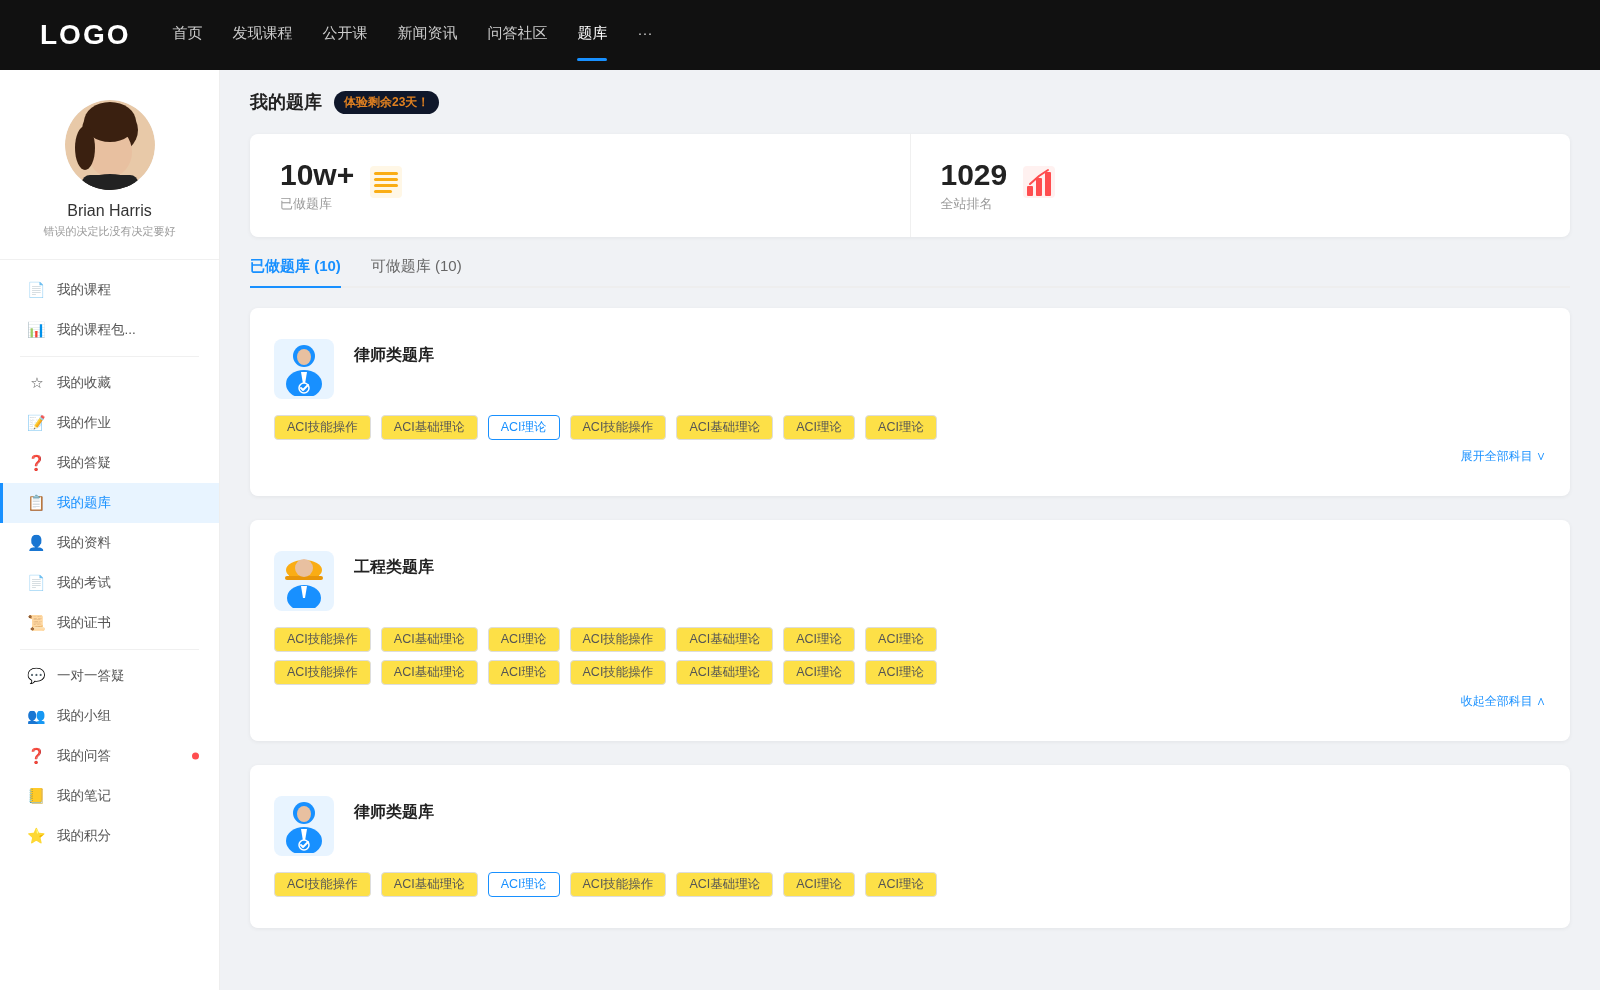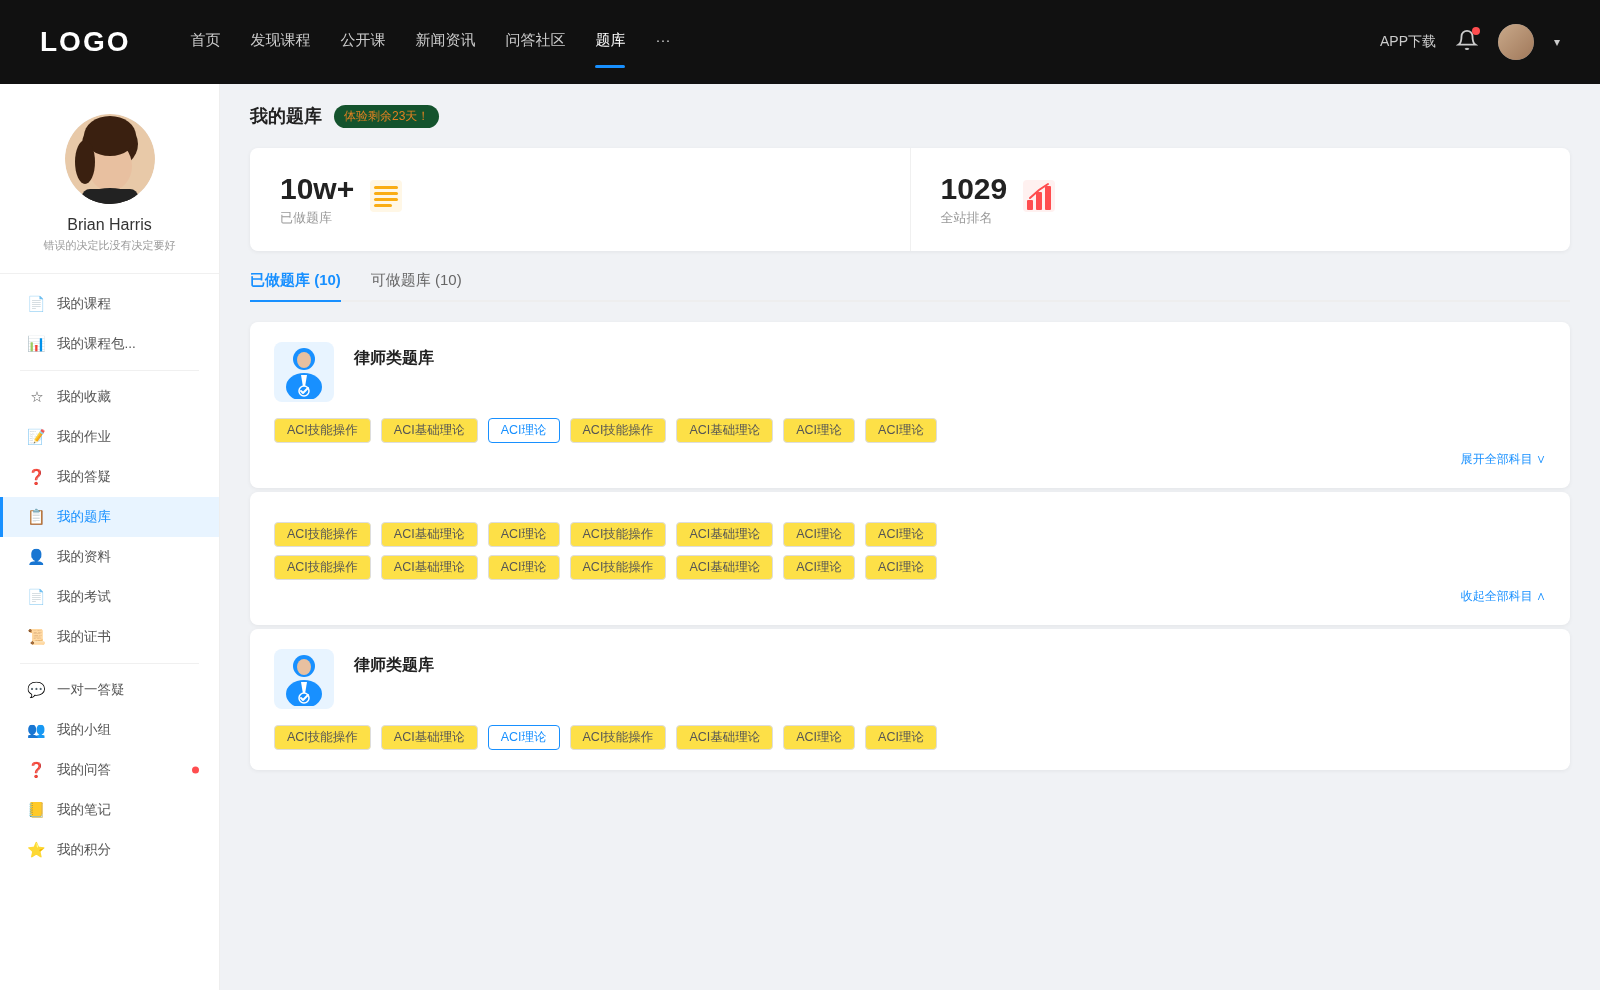--- a/index.html
+++ b/index.html
@@ -1,25 +1,25 @@
 <!DOCTYPE html>
 <html><head>
   <meta charset="utf-8">
   <style>
     * { box-sizing: border-box; margin: 0; padding: 0; }
     body { font-family: -apple-system, BlinkMacSystemFont, "PingFang SC", "Microsoft YaHei", sans-serif; background: #f0f2f5; min-height: 990px; }
 
     
     .navbar {
       background: #111;
-      height: 84px;
+      height: 70px;
       display: flex;
       align-items: center;
       padding: 0 40px;
-      gap: 40px;
+      gap: 22px;
     }
     .nav-logo {
       color: #fff;
       font-size: 28px;
       font-weight: bold;
       letter-spacing: 2px;
       margin-right: 20px;
     }
     .nav-links {
       display: flex;
@@ -198,26 +198,26 @@
       align-items: center;
       gap: 12px;
       margin-bottom: 20px;
     }
     .page-title {
       font-size: 18px;
       font-weight: 600;
       color: #222;
     }
     .trial-badge {
-      background: #14532d;
+      background: #0f172a;
       color: #e08020;
       font-size: 12px;
       padding: 3px 10px;
       border-radius: 12px;
-      font-weight: 400;
+      font-weight: 700;
     }
 
     
     .stats-row {
       display: flex;
       gap: 0;
       background: #fff;
       border-radius: 8px;
       margin-bottom: 20px;
       overflow: hidden;
@@ -272,22 +272,22 @@
       bottom: -2px;
       left: 0; right: 0;
       height: 2px;
       background: #1890ff;
     }
 
     
     .bank-card {
       background: #fff;
       border-radius: 8px;
-      margin-bottom: 4px;
-      padding: 20px 24px;
+      margin-bottom: 24px;
+      padding: 31px 24px;
       box-shadow: 0 1px 4px rgba(0,0,0,0.06);
     }
     .bank-card-header {
       display: flex;
       align-items: flex-start;
       gap: 20px;
       margin-bottom: 16px;
     }
     .bank-icon-wrap {
       width: 60px;
@@ -356,34 +356,20 @@
   <span class="nav-logo">LOGO</span>
   <div class="nav-links">
     <span class="nav-link">首页</span>
     <span class="nav-link">发现课程</span>
     <span class="nav-link">公开课</span>
     <span class="nav-link">新闻资讯</span>
     <span class="nav-link">问答社区</span>
     <span class="nav-link active">题库</span>
     <span class="nav-link">···</span>
   </div>
-  <div class="nav-right">
-    <span class="nav-app-download">APP下载</span>
-    <div class="nav-bell">
-      <svg class="bell-icon" viewBox="0 0 24 24" xmlns="http://www.w3.org/2000/svg">
-        <path d="M18 8A6 6 0 0 0 6 8c0 7-3 9-3 9h18s-3-2-3-9" stroke="#ccc" stroke-width="2" fill="none"></path>
-        <path d="M13.73 21a2 2 0 0 1-3.46 0" stroke="#ccc" stroke-width="2" fill="none"></path>
-      </svg>
-      <div class="bell-dot"></div>
-    </div>
-    <div class="nav-avatar">
-      <div class="nav-avatar-img"></div>
-    </div>
-    <span class="nav-dropdown-arrow">▾</span>
-  </div>
 </nav>
 
 <div class="main-layout">
 
   <aside class="sidebar">
     <div class="sidebar-profile">
       <div class="profile-avatar">
         
         <svg width="90" height="90" viewBox="0 0 90 90" xmlns="http://www.w3.org/2000/svg">
           <circle cx="45" cy="45" r="45" fill="#e8c9a8"></circle>
@@ -545,20 +531,40 @@
         <span class="bank-tag selected">ACI理论</span>
         <span class="bank-tag">ACI技能操作</span>
         <span class="bank-tag">ACI基础理论</span>
         <span class="bank-tag">ACI理论</span>
         <span class="bank-tag">ACI理论</span>
       </div>
       <div class="bank-expand">展开全部科目 ∨</div>
     </div>
 
     <div class="bank-card">
+      <div class="bank-card-header">
+        <div class="bank-icon-wrap">
+          <svg width="50" height="54" viewBox="0 0 50 54" xmlns="http://www.w3.org/2000/svg">
+
+            <ellipse cx="25" cy="16" rx="18" ry="10" fill="#faad14"></ellipse>
+            <rect x="10" y="20" width="30" height="5" rx="2" fill="#faad14"></rect>
+
+            <rect x="6" y="22" width="38" height="4" rx="2" fill="#e8960a"></rect>
+
+            <circle cx="25" cy="14" r="9" fill="#e8c0a0"></circle>
+
+            <ellipse cx="25" cy="44" rx="17" ry="13" fill="#1890ff"></ellipse>
+
+            <polygon points="22,32 28,32 26,44 24,44" fill="#fff"></polygon>
+          </svg>
+        </div>
+        <div>
+          <div class="bank-name">工程类题库</div>
+        </div>
+      </div>
       <div class="bank-tags">
         <span class="bank-tag">ACI技能操作</span>
         <span class="bank-tag">ACI基础理论</span>
         <span class="bank-tag">ACI理论</span>
         <span class="bank-tag">ACI技能操作</span>
         <span class="bank-tag">ACI基础理论</span>
         <span class="bank-tag">ACI理论</span>
         <span class="bank-tag">ACI理论</span>
       </div>
       <div class="bank-tags-row">

